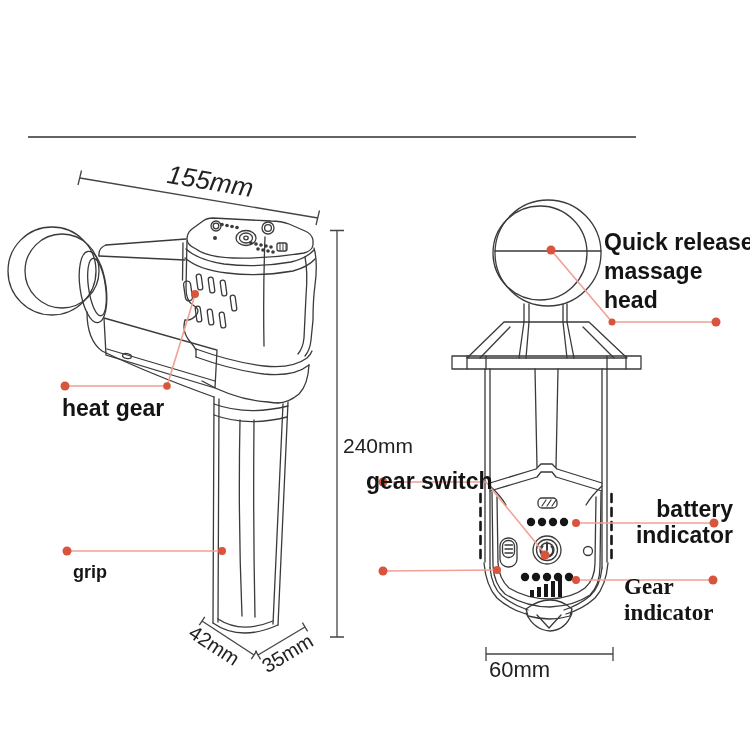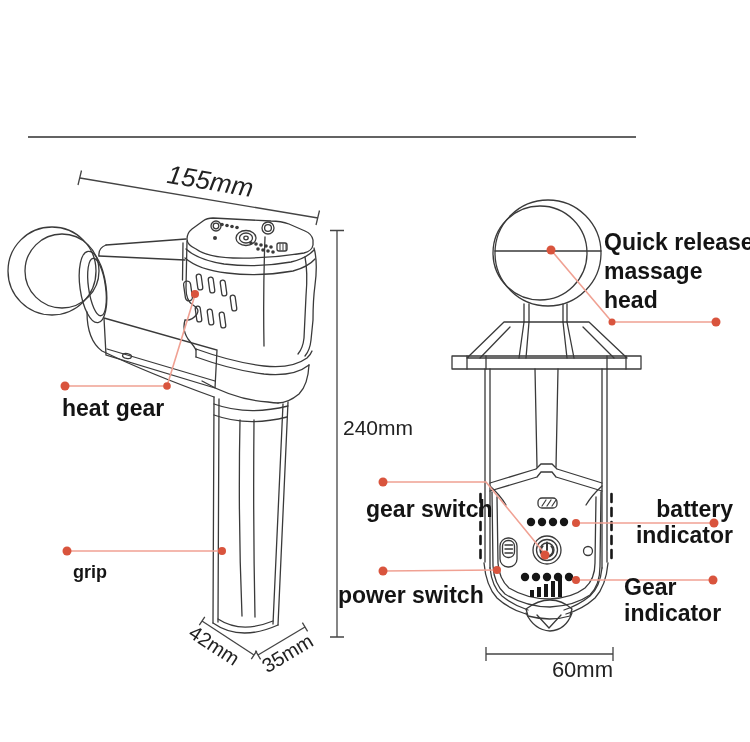--- a/index.html
+++ b/index.html
@@ -3,30 +3,30 @@
 <meta charset="utf-8">
 <style>
   html,body{margin:0;padding:0;background:#fff;}
   .canvas{position:relative;width:750px;height:742px;background:#fff;overflow:hidden;
           font-family:"Liberation Sans",sans-serif;}
   .art{position:absolute;left:0;top:0;}
   .lbl{position:absolute;font-weight:bold;color:#141414;font-size:23px;line-height:26px;}
   .nowrap{white-space:nowrap;}
   .dim{position:absolute;font-weight:normal;color:#222;font-size:21px;white-space:nowrap;}
   .dim-155{left:170px;top:159px;font-size:26px;font-style:italic;transform:rotate(9.5deg);transform-origin:left top;}
-  .dim-240{left:343px;top:416px;text-align:center;}
+  .dim-240{left:343px;top:434px;text-align:center;}
   .dim-42{left:197px;top:621px;font-size:20px;transform:rotate(33deg);transform-origin:left top;}
   .dim-35{left:258px;top:658px;font-size:20px;transform:rotate(-31deg);transform-origin:left top;}
-  .dim-60{left:489px;top:657px;width:124px;text-align:right;font-size:22px;}
+  .dim-60{left:489px;top:657px;width:124px;text-align:left;font-size:22px;}
   .lbl-heat{left:62px;top:395px;}
   .lbl-grip{left:73px;top:559px;font-size:18px;}
-  .lbl-gear-switch{left:366px;top:496px;text-align:center;}
+  .lbl-gear-switch{left:366px;top:468px;text-align:center;}
   .lbl-power-switch{left:338px;top:582px;}
   .lbl-batt{left:621px;top:496px;width:112px;text-align:right;}
-  .lbl-gearind{left:624px;top:574px;width:112px;}
+  .lbl-gearind{left:624px;top:574px;width:112px;font-family:Liberation Serif, serif;}
   .lbl-quick{left:604px;top:228px;width:158px;line-height:29px;}
 </style>
 </head>
 <body>
 
 <div class="canvas">
 
 <svg class="art" width="750" height="742" viewBox="0 0 750 742">
 
   <path d="M28,137 L636,137" stroke="#2f2f2f" stroke-width="1.6" fill="none"></path>
@@ -259,18 +259,17 @@
 
 <div class="dim dim-155">155mm</div>
 <div class="dim dim-240">240mm</div>
 <div class="dim dim-42">42mm</div>
 <div class="dim dim-35">35mm</div>
 <div class="dim dim-60">60mm</div>
 
 <div class="lbl lbl-heat nowrap">heat gear</div>
 <div class="lbl lbl-grip nowrap">grip</div>
 <div class="lbl lbl-gear-switch nowrap">gear switch</div>
-<div class="lbl lbl-power-switch nowrap">power switch</div>
 <div class="lbl lbl-batt">battery indicator</div>
 <div class="lbl lbl-gearind">Gear indicator</div>
 <div class="lbl lbl-quick">Quick release massage head</div>
 
 </div>
 
 </body></html>

